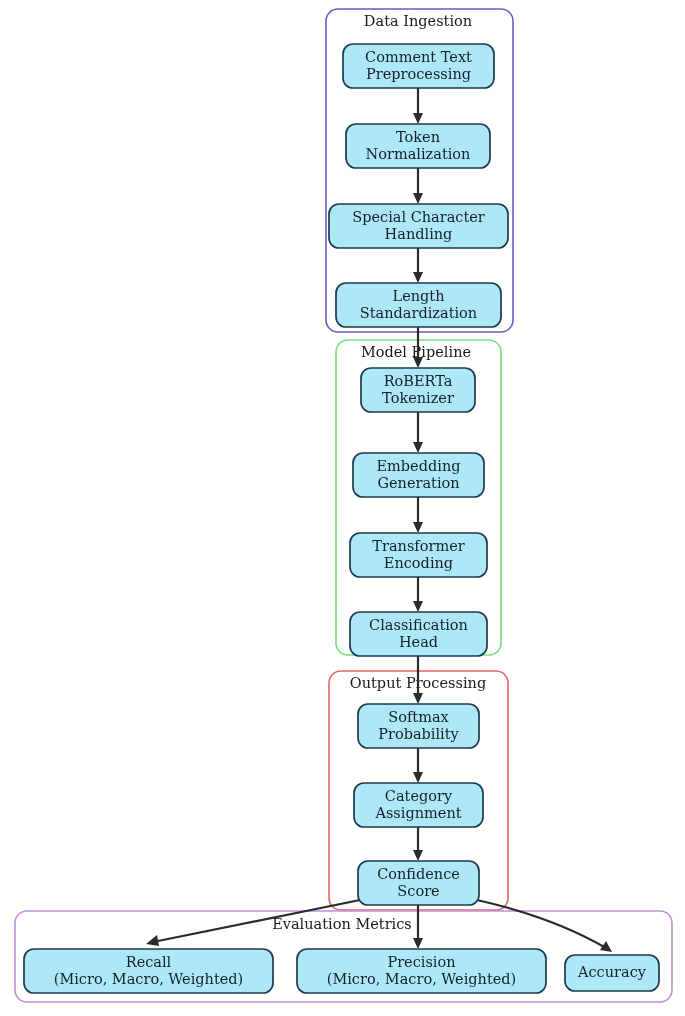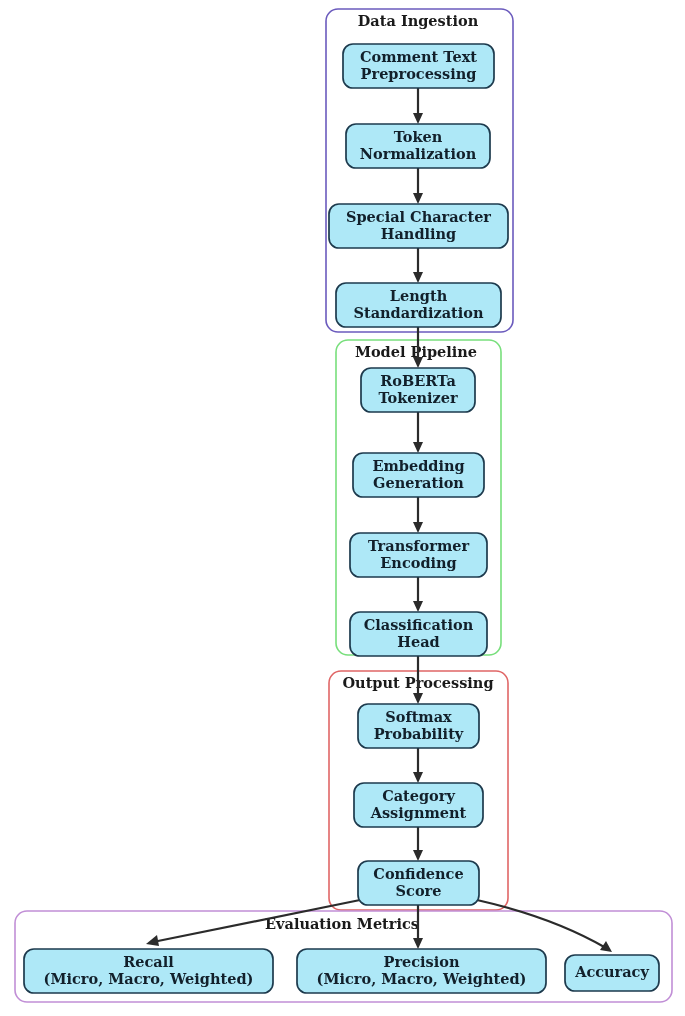--- a/index.html
+++ b/index.html
@@ -11,21 +11,20 @@
     width: 685px;
     height: 1016px;
     font-family: "DejaVu Serif", "Liberation Serif", serif;
     overflow: hidden;
   }
   #diagram-root {
     position: relative;
     width: 685px;
     height: 1016px;
     background: #ffffff;
-    font-weight: bold;
   }
   svg#flow {
     display: block;
     width: 685px;
     height: 1016px;
   }
   .cluster-rect {
     fill: #ffffff;
     stroke-width: 1.6;
   }

